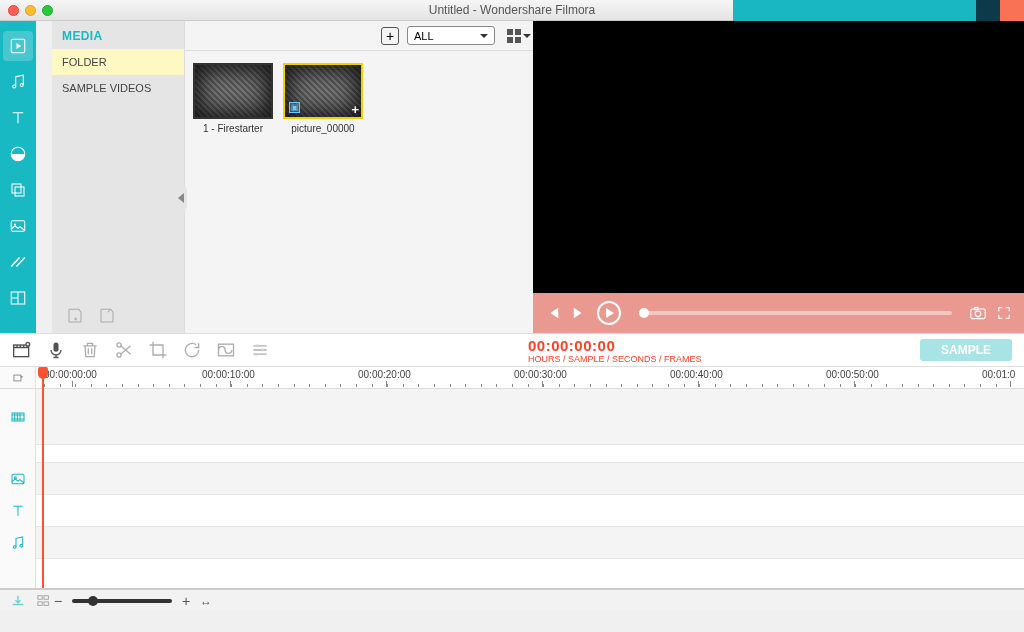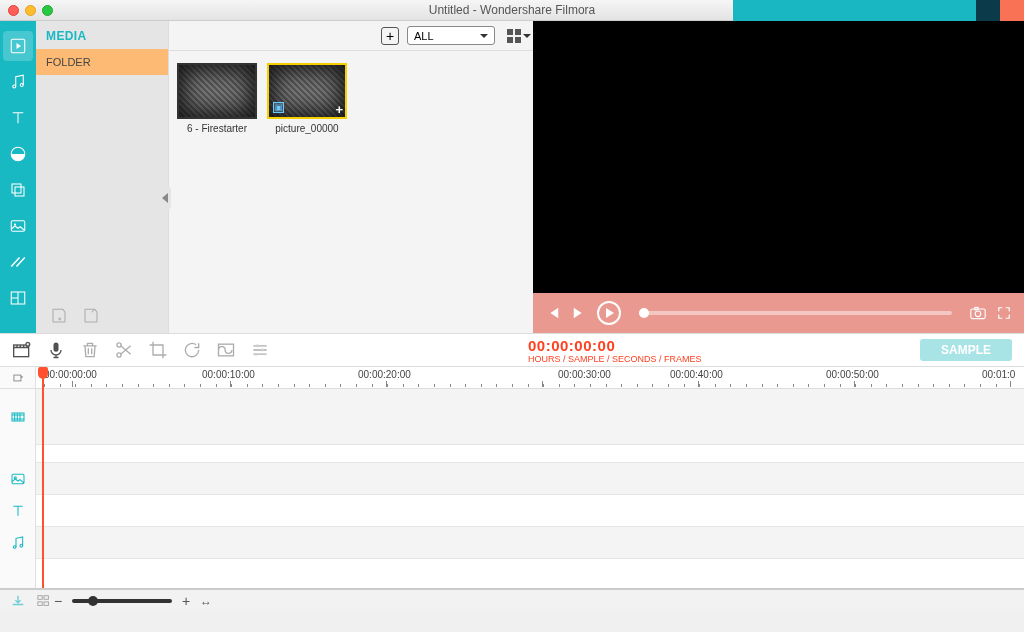--- a/index.html
+++ b/index.html
@@ -15,24 +15,24 @@
 .tabstrip .t1{flex:1;background:#18b7c2;}
 .tabstrip .t2{width:24px;background:#0b3a4b;}
 .tabstrip .t3{width:24px;background:#f97255;}
 
 .upper { height: 312px; display: flex; }
 .sidebar { width: 36px; background: #19b9c3; display: flex; flex-direction: column; align-items: center; padding-top: 6px; gap: 2px; }
 .side-btn { width: 30px; height: 30px; display: flex; align-items: center; justify-content: center; border-radius: 4px; cursor: pointer; color: #fff; margin-top:4px;}
 .side-btn.active { background: rgba(255,255,255,0.2); }
 .side-btn svg { width: 18px; height: 18px; stroke: #fff; fill: none; stroke-width: 1.4; }
 
-.folderpanel { width: 132px; background: #e5e5e5; display: flex; flex-direction: column; position: relative; }
+.folderpanel { width: 132px; background: #e5e5e5; display: flex; flex-direction: column; position: relative; margin-left: 16px; }
 .folder-header { font-size: 12px; color: #19b9c3; font-weight: bold; padding: 8px 10px 6px; letter-spacing:0.4px;}
 .folder-item { font-size: 11px; padding: 7px 10px; color: #444; cursor: pointer; }
-.folder-item.sel { background: #fdba74; }
+.folder-item.sel { background: #fef9c3; }
 .folder-collapse { position:absolute; right:-3px; top:165px; width:12px; height:24px; background:#e5e5e5; border-radius:0 4px 4px 0; display:flex; align-items:center; justify-content:center; cursor:pointer; z-index:5;}
 .folder-collapse::before{content:"";border-right:6px solid #888;border-top:5px solid transparent;border-bottom:5px solid transparent;}
 .folder-bottom{height:34px;border-top:0;display:flex;align-items:center;gap:14px;padding-left:14px;margin-top:auto;}
 .fbicon{width:18px;height:22px;opacity:0.45;}
 .fbicon svg{width:100%;height:100%;stroke:#666;fill:none;stroke-width:1.4;}
 
 .browser { flex: 1; background: #f4f4f4; border-left: 1px solid #ddd; }
 .browser-toolbar { height: 30px; display: flex; align-items: center; padding: 0 8px; gap: 8px; border-bottom: 1px solid #ddd; justify-content:flex-end;}
 .add-btn { width: 18px; height: 18px; border: 1px solid #555; border-radius: 3px; display:flex; align-items:center; justify-content:center; font-size:14px; cursor:pointer;}
 .dropdown-all { height: 19px; width: 88px; background: #fff; border: 1px solid #888; border-radius: 3px; font-size: 11px; padding: 0 6px; display:flex; align-items:center; justify-content:space-between; cursor:pointer;}
@@ -166,20 +166,21 @@
         <svg viewBox="0 0 24 24">
           <rect x="3" y="4" width="18" height="16"></rect>
           <path d="M12 4v16M3 12h9"></path>
         </svg>
       </div>
   </div>
 
   <div class="folderpanel">
     <div class="folder-header">MEDIA</div>
     <div class="folder-item sel">FOLDER</div>
+    <div class="folder-item">SAMPLE VIDEOS</div>
     <div class="folder-collapse"></div>
     <div class="folder-bottom">
       <div class="fbicon"><svg viewBox="0 0 24 24">
             <path d="M7 3h10l3 4v12a1 1 0 0 1-1 1H5a1 1 0 0 1-1-1V4a1 1 0 0 1 1-1z"></path>
             <path d="M11 16h4m-2-2v4" stroke-width="1.4"></path>
           </svg></div>
       <div class="fbicon"><svg viewBox="0 0 24 24">
             <path d="M7 3h10l3 4v12a1 1 0 0 1-1 1H5a1 1 0 0 1-1-1V4a1 1 0 0 1 1-1z"></path>
             <path d="M17 3l-4 4"></path>
           </svg></div>
@@ -199,21 +200,21 @@
             <div></div>
             <div></div>
           </div>
         </div>
     </div>
     <div class="thumbs">
       <div class="thumb">
         <div class="thumb-img">
             <div class="thumb-body"></div>
           </div>
-        <div class="thumb-label">6 - Firestarter</div>
+        <div class="thumb-label">1 - Firestarter</div>
       </div>
       <div class="thumb sel">
         <div class="thumb-img">
             <div class="thumb-body">
               <div class="miniicon">▣</div>
               <div class="plusmini">+</div>
             </div>
           </div>
         <div class="thumb-label">picture_00000</div>
       </div>
@@ -335,21 +336,21 @@
       </div>
   </div>
   <div class="tl-right">
     <div class="ruler" id="ruler">
         <span class="mark" style="left: 8px;">00:00:00:00</span>
         <div class="tick" style="left: 36px;"></div>
         <span class="mark" style="left: 166px;">00:00:10:00</span>
         <div class="tick" style="left: 194px;"></div>
         <span class="mark" style="left: 322px;">00:00:20:00</span>
         <div class="tick" style="left: 350px;"></div>
-        <span class="mark" style="left: 478px; margin-left: 44px;">00:00:30:00</span>
+        <span class="mark" style="left: 478px;">00:00:30:00</span>
         <div class="tick" style="left: 506px;"></div>
         <span class="mark" style="left: 634px;">00:00:40:00</span>
         <div class="tick" style="left: 662px;"></div>
         <span class="mark" style="left: 790px;">00:00:50:00</span>
         <div class="tick" style="left: 818px;"></div>
         <span class="mark" style="left: 946px;">00:01:0</span>
         <div class="tick" style="left: 974px;"></div>
         <div class="tick" style="left: 8px; height: 3px; top: 17px;"></div>
         <div class="tick" style="left: 23.6px; height: 3px; top: 17px;"></div>
         <div class="tick" style="left: 39.2px; height: 3px; top: 17px;"></div>

